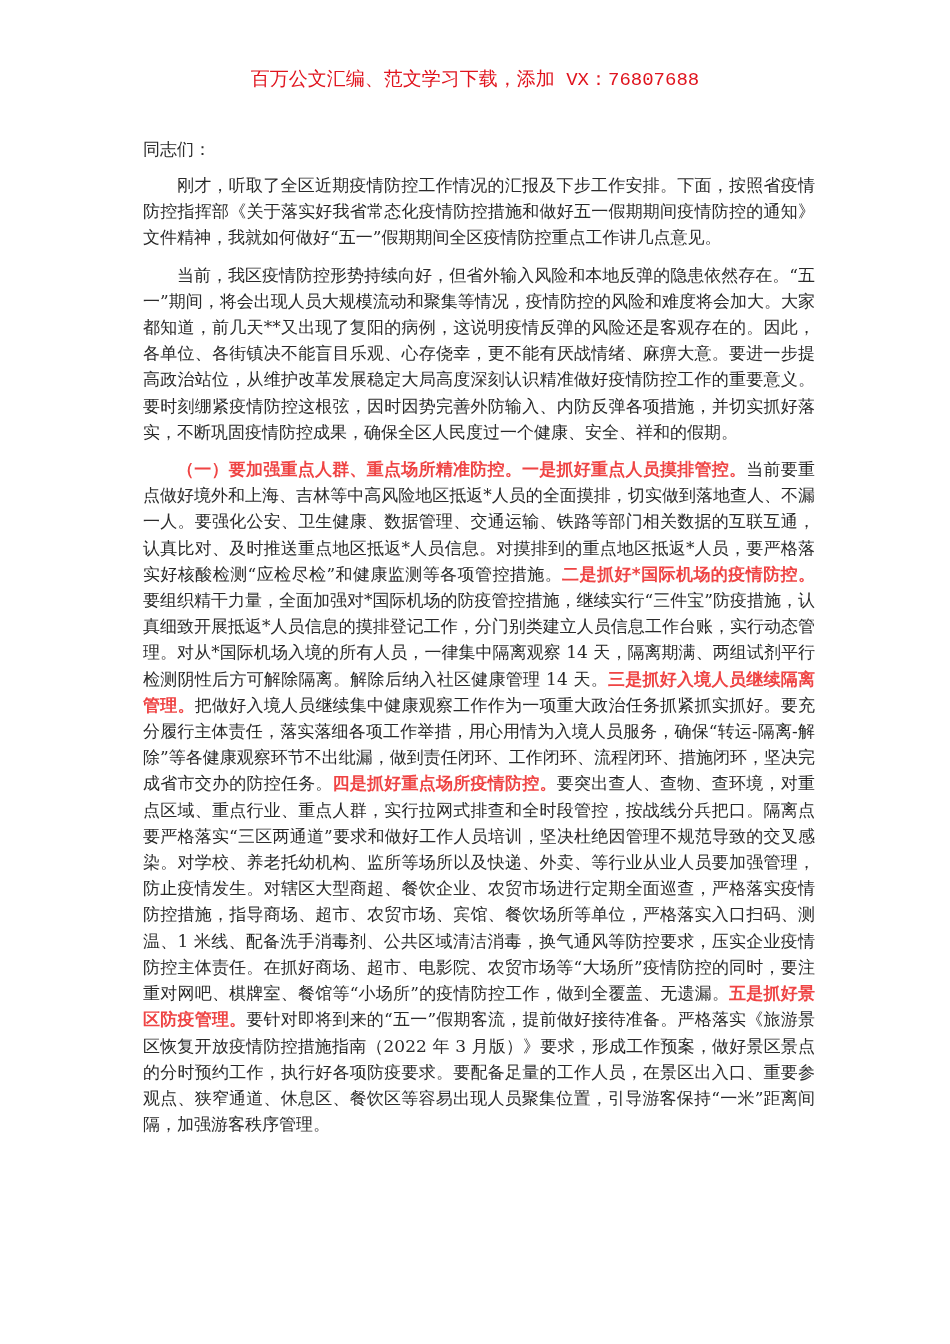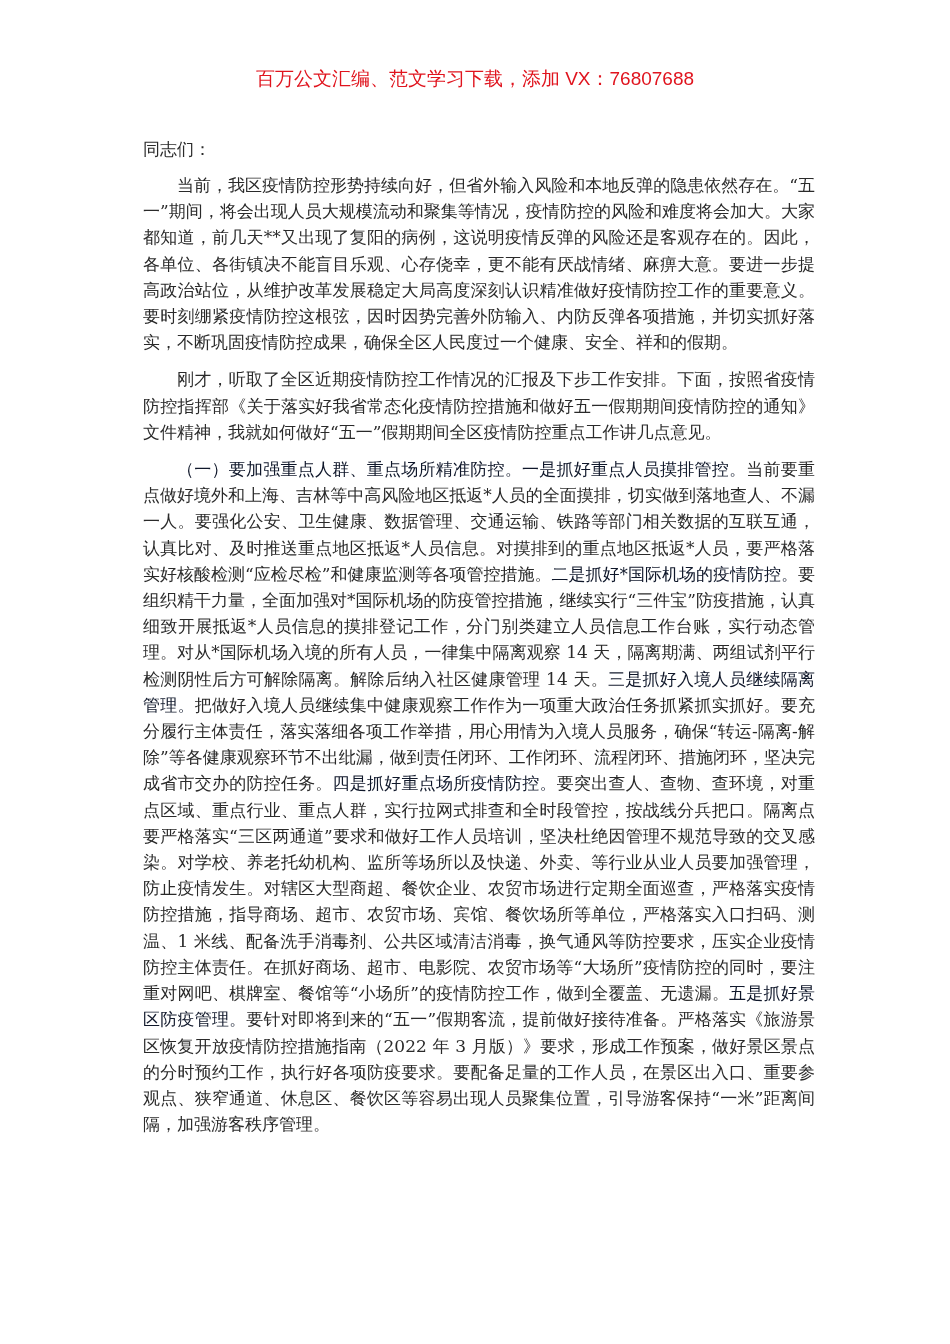--- a/index.html
+++ b/index.html
@@ -1,38 +1,38 @@
 <!DOCTYPE html>
 <html><head>
 <meta charset="utf-8">
 <style>
   html, body { margin: 0; padding: 0; background: #ffffff; }
   body { width: 950px; height: 1344px; position: relative; overflow: hidden;
          font-family: "DejaVu Serif", "Liberation Serif", serif; color: #2a2a2a; }
   .header { position: absolute; top: 66px; left: 0; width: 950px; text-align: center;
-            font-family: Liberation Sans, sans-serif; font-size: 19px;
+            font-family: Liberation Mono, monospace; font-size: 19px;
             color: #e0141e; letter-spacing: 0px; }
   .page { position: absolute; top: 136px; left: 143px; width: 672px; }
   .salutation { font-size: 17px; line-height: 26px; margin: 0 0 10px 0; }
   .para { font-size: 17px; line-height: 26.2px; margin: 0 0 11px 0; text-indent: 2em;
           text-align: justify; text-justify: inter-character; }
-  .para b { font-weight: normal; color: #0f172a; font-family: "DejaVu Sans", "Liberation Sans", sans-serif; }
+  .para b { font-weight: bold; color: #ef4444; font-family: "DejaVu Sans", "Liberation Sans", sans-serif; }
 </style>
 </head>
 <body>
 
 <div class="header">百万公文汇编、范文学习下载，添加 VX：76807688</div>
 
 <div class="page">
   <p class="salutation">同志们：</p>
 
   <p class="para">
-    <span>当前，我区疫情防控形势持续向好，但省外输入风险和本地反弹的隐患依然存在。“五一”期间，将会出现人员大规模流动和聚集等情况，疫情防控的风险和难度将会加大。大家都知道，前几天**又出现了复阳的病例，这说明疫情反弹的风险还是客观存在的。因此，各单位、各街镇决不能盲目乐观、心存侥幸，更不能有厌战情绪、麻痹大意。要进一步提高政治站位，从维护改革发展稳定大局高度深刻认识精准做好疫情防控工作的重要意义。要时刻绷紧疫情防控这根弦，因时因势完善外防输入、内防反弹各项措施，并切实抓好落实，不断巩固疫情防控成果，确保全区人民度过一个健康、安全、祥和的假期。</span>
+    <span>刚才，听取了全区近期疫情防控工作情况的汇报及下步工作安排。下面，按照省疫情防控指挥部《关于落实好我省常态化疫情防控措施和做好五一假期期间疫情防控的通知》文件精神，我就如何做好“五一”假期期间全区疫情防控重点工作讲几点意见。</span>
   </p>
 
   <p class="para">
-    <span>刚才，听取了全区近期疫情防控工作情况的汇报及下步工作安排。下面，按照省疫情防控指挥部《关于落实好我省常态化疫情防控措施和做好五一假期期间疫情防控的通知》文件精神，我就如何做好“五一”假期期间全区疫情防控重点工作讲几点意见。</span>
+    <span>当前，我区疫情防控形势持续向好，但省外输入风险和本地反弹的隐患依然存在。“五一”期间，将会出现人员大规模流动和聚集等情况，疫情防控的风险和难度将会加大。大家都知道，前几天**又出现了复阳的病例，这说明疫情反弹的风险还是客观存在的。因此，各单位、各街镇决不能盲目乐观、心存侥幸，更不能有厌战情绪、麻痹大意。要进一步提高政治站位，从维护改革发展稳定大局高度深刻认识精准做好疫情防控工作的重要意义。要时刻绷紧疫情防控这根弦，因时因势完善外防输入、内防反弹各项措施，并切实抓好落实，不断巩固疫情防控成果，确保全区人民度过一个健康、安全、祥和的假期。</span>
   </p>
 
   <p class="para">
     <b>（一）要加强重点人群、重点场所精准防控。一是抓好重点人员摸排管控。</b><span>当前要重点做好境外和上海、吉林等中高风险地区抵返*人员的全面摸排，切实做到落地查人、不漏一人。要强化公安、卫生健康、数据管理、交通运输、铁路等部门相关数据的互联互通，认真比对、及时推送重点地区抵返*人员信息。对摸排到的重点地区抵返*人员，要严格落实好核酸检测“应检尽检”和健康监测等各项管控措施。</span><b>二是抓好*国际机场的疫情防控。</b><span>要组织精干力量，全面加强对*国际机场的防疫管控措施，继续实行“三件宝”防疫措施，认真细致开展抵返*人员信息的摸排登记工作，分门别类建立人员信息工作台账，实行动态管理。对从*国际机场入境的所有人员，一律集中隔离观察 14 天，隔离期满、两组试剂平行检测阴性后方可解除隔离。解除后纳入社区健康管理 14 天。</span><b>三是抓好入境人员继续隔离管理。</b><span>把做好入境人员继续集中健康观察工作作为一项重大政治任务抓紧抓实抓好。要充分履行主体责任，落实落细各项工作举措，用心用情为入境人员服务，确保“转运-隔离-解除”等各健康观察环节不出纰漏，做到责任闭环、工作闭环、流程闭环、措施闭环，坚决完成省市交办的防控任务。</span><b>四是抓好重点场所疫情防控。</b><span>要突出查人、查物、查环境，对重点区域、重点行业、重点人群，实行拉网式排查和全时段管控，按战线分兵把口。隔离点要严格落实“三区两通道”要求和做好工作人员培训，坚决杜绝因管理不规范导致的交叉感染。对学校、养老托幼机构、监所等场所以及快递、外卖、等行业从业人员要加强管理，防止疫情发生。对辖区大型商超、餐饮企业、农贸市场进行定期全面巡查，严格落实疫情防控措施，指导商场、超市、农贸市场、宾馆、餐饮场所等单位，严格落实入口扫码、测温、1 米线、配备洗手消毒剂、公共区域清洁消毒，换气通风等防控要求，压实企业疫情防控主体责任。在抓好商场、超市、电影院、农贸市场等“大场所”疫情防控的同时，要注重对网吧、棋牌室、餐馆等“小场所”的疫情防控工作，做到全覆盖、无遗漏。</span><b>五是抓好景区防疫管理。</b><span>要针对即将到来的“五一”假期客流，提前做好接待准备。严格落实《旅游景区恢复开放疫情防控措施指南（2022 年 3 月版）》要求，形成工作预案，做好景区景点的分时预约工作，执行好各项防疫要求。要配备足量的工作人员，在景区出入口、重要参观点、狭窄通道、休息区、餐饮区等容易出现人员聚集位置，引导游客保持“一米”距离间隔，加强游客秩序管理。</span>
   </p>
 </div>
 
 </body></html>

